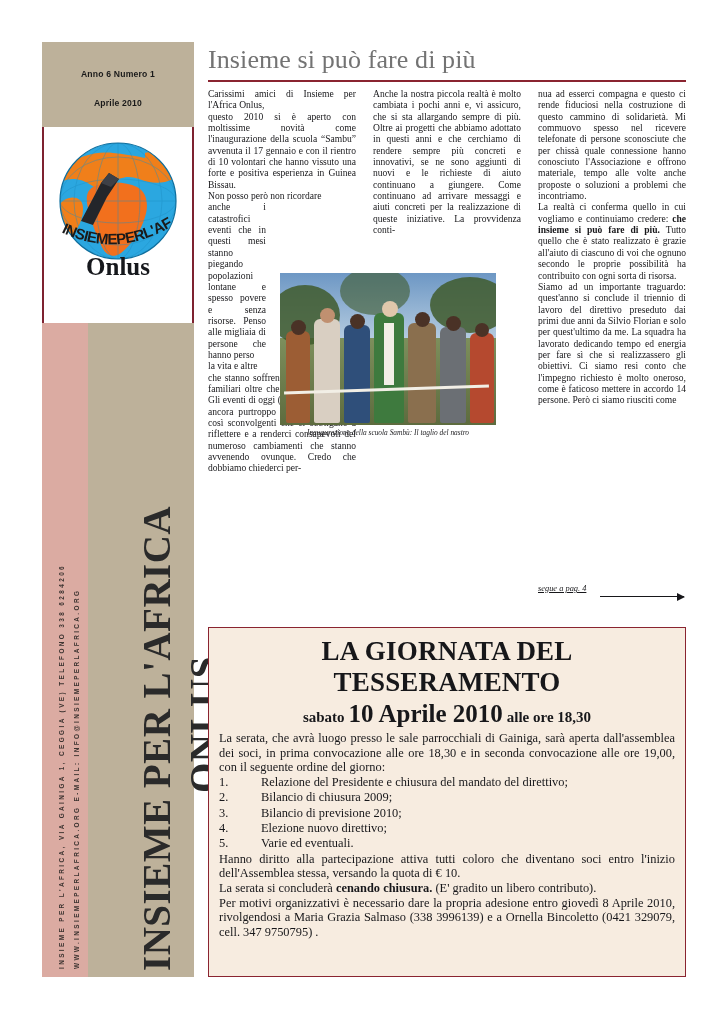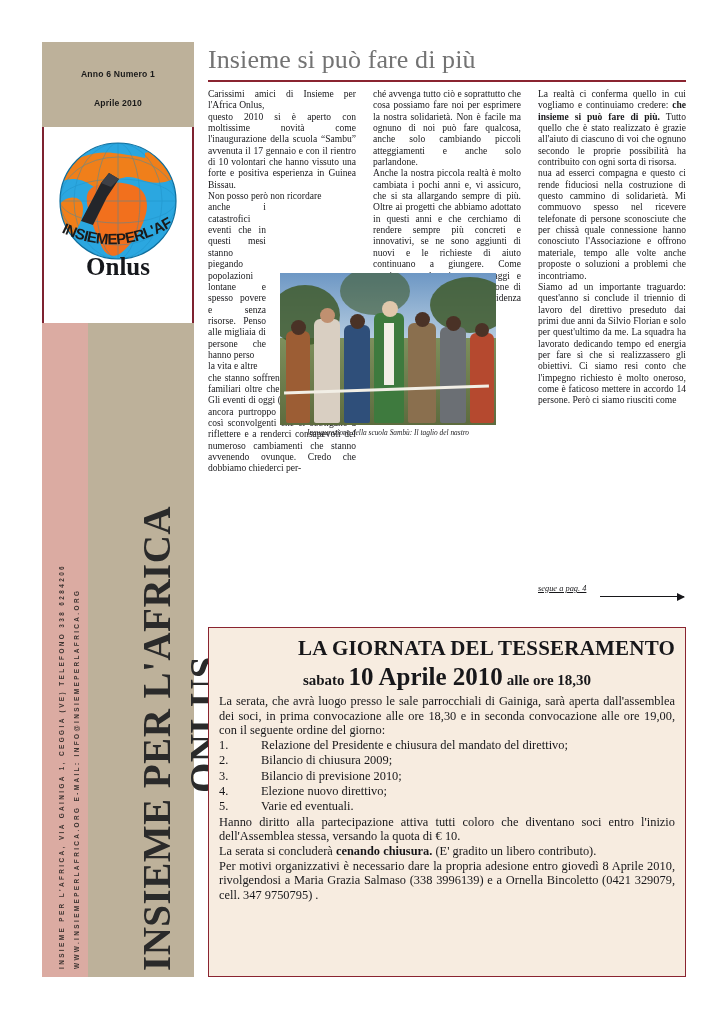--- a/index.html
+++ b/index.html
@@ -276,23 +276,23 @@
     width: 478px;
     height: 350px;
     background: #f7ece0;
     border: 1.5px solid #8a2430;
     box-sizing: border-box;
     padding: 8px 10px 0 10px;
     font-family: "Liberation Serif", serif;
     color: #17171a;
   }
   .event-title {
-    text-align: right;
+    text-align: center;
     font-weight: bold;
-    font-size: 21px;
+    font-size: 27px;
     letter-spacing: 0.2px;
     margin-bottom: 2px;
   }
   .event-date {
     text-align: center;
     font-weight: bold;
     margin-bottom: 3px;
     white-space: nowrap;
   }
   .event-date .sm { font-size: 15px; text-align: right; }
@@ -400,27 +400,26 @@
     <div class="col c1">
       <p class="full">Carissimi amici di Insieme per l'Africa Onlus,</p>
       <p class="full">questo 2010 si è aperto con moltissime novità come l'inaugurazione della scuola “Sambu” avvenuta il 17 gennaio e con il rientro di 10 volontari che hanno vissuto una forte e positiva esperienza in Guinea Bissau.</p>
       <p class="full">Non posso però non ricordare</p>
       <p class="narrow">anche i catastrofici eventi che in questi mesi stanno piegando popolazioni lontane e spesso povere e senza risorse. Penso alle migliaia di persone che hanno perso</p>
       <p class="full">la vita e altre</p>
       <p class="full">che stanno soffrendo per la perdita di familiari oltre che della propria casa. Gli eventi di oggi (terremoti, uragani e ancora purtroppo guerre civili) sono così sconvolgenti che ci obbligano a riflettere e a renderci consapevoli del numeroso cambiamenti che stanno avvenendo ovunque. Credo che dobbiamo chiederci per-</p>
     </div>
 
     <div class="col c2">
-      <p>ché avvenga tutto ciò e soprattutto che cosa possiamo fare noi per esprimere la nostra solidarietà. Non è facile ma ognuno di noi può fare qualcosa, anche solo cambiando piccoli atteggiamenti e anche solo parlandone.</p>
       <p>Anche la nostra piccola realtà è molto cambiata i pochi anni e, vi assicuro, che si sta allargando sempre di più. Oltre ai progetti che abbiamo adottato in questi anni e che cerchiamo di rendere sempre più concreti e innovativi, se ne sono aggiunti di nuovi e le richieste di aiuto continuano a giungere. Come continuano ad arrivare messaggi e aiuti concreti per la realizzazione di queste iniziative. La provvidenza conti-</p>
     </div>
 
     <div class="col c3">
+      <p>nua ad esserci compagna e questo ci rende fiduciosi nella costruzione di questo cammino di solidarietà. Mi commuovo spesso nel ricevere telefonate di persone sconosciute che per chissà quale connessione hanno conosciuto l'Associazione e offrono materiale, tempo alle volte anche proposte o soluzioni a problemi che incontriamo.</p>
       <p><span>La realtà ci conferma quello in cui vogliamo e continuiamo credere: </span><span class="bold-inline">che insieme si può fare di più.</span><span> Tutto quello che è stato realizzato è grazie all'aiuto di ciascuno di voi che ognuno secondo le proprie possibilità ha contribuito con ogni sorta di risorsa.</span></p>
-      <p>nua ad esserci compagna e questo ci rende fiduciosi nella costruzione di questo cammino di solidarietà. Mi commuovo spesso nel ricevere telefonate di persone sconosciute che per chissà quale connessione hanno conosciuto l'Associazione e offrono materiale, tempo alle volte anche proposte o soluzioni a problemi che incontriamo.</p>
       <p>Siamo ad un importante traguardo: quest'anno si conclude il triennio di lavoro del direttivo preseduto dai primi due anni da Silvio Florian e solo per quest'ultimo da me. La squadra ha lavorato dedicando tempo ed energia per fare sì che si realizzassero gli obiettivi. Ci siamo resi conto che l'impegno richiesto è molto oneroso, come è faticoso mettere in accordo 14 persone. Però ci siamo riusciti come</p>
     </div>
   </div>
 
   <div class="photo">
     <div class="sky"></div>
     <div class="ground"></div>
     <div class="tree" style="left:-10px;top:12px;width:70px;height:60px;"></div>
     <div class="tree" style="left:150px;top:4px;width:80px;height:56px;"></div>
     <div class="tree" style="left:60px;top:-6px;width:70px;height:48px;opacity:.6"></div>

